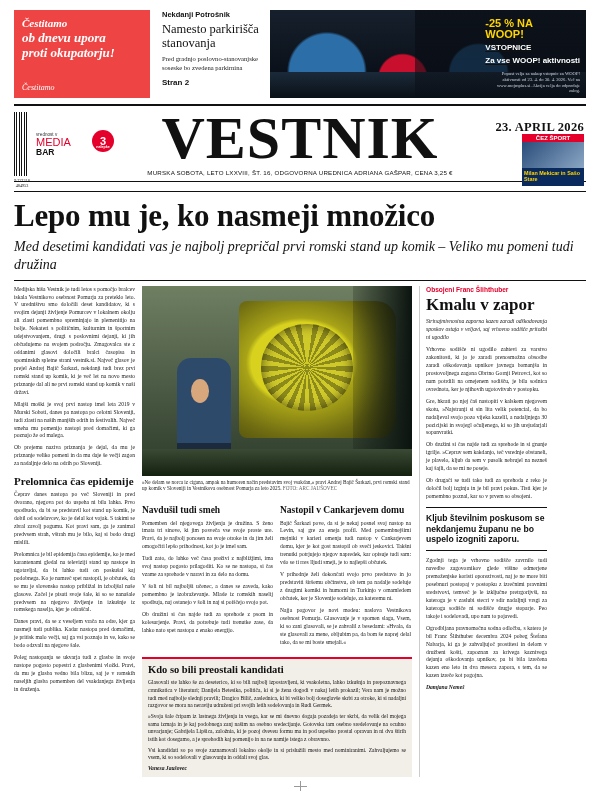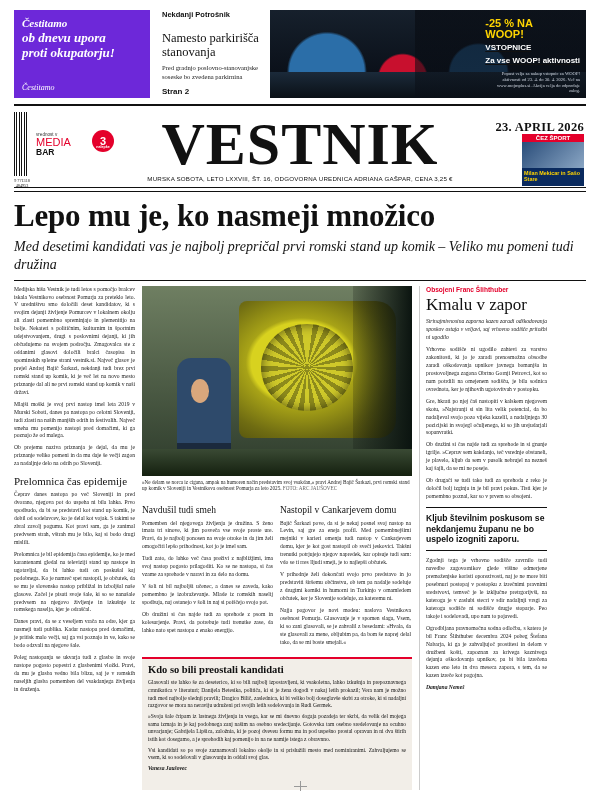--- a/index.html
+++ b/index.html
@@ -9,32 +9,32 @@
     font-family:"Liberation Serif", serif;
     color:#111;
     overflow:hidden;
     position:relative;
   }
   .page { position:relative; width:600px; height:795px; box-sizing:border-box; padding:10px 14px 8px 14px; }
 
   
   .topstrip { display:flex; gap:8px; height:88px; }
   .promo-left {
-    width:136px; background:#6d28d9; color:#fff; position:relative;
+    width:136px; background:#ef4444; color:#fff; position:relative;
     padding:7px 8px 0 8px; box-sizing:border-box;
   }
   .promo-left .l1 { font-style:italic; font-weight:bold; font-size:11px; line-height:1.15; }
   .promo-left .l2 { font-style:italic; font-weight:bold; font-size:13px; line-height:1.15; margin-top:1px; }
   .promo-left .l3 { font-style:italic; font-weight:bold; font-size:13px; line-height:1.15; }
   .promo-left .sig { position:absolute; bottom:6px; left:8px; font-size:8px; font-style:italic; }
 
   .teaser { width:104px; box-sizing:border-box; }
   .teaser.two { border-left:1px solid #bbb; padding-left:7px; }
   .teaser.one { padding-left:4px; }
-  .kicker { font-family:"Liberation Sans", sans-serif; font-weight:bold; font-size:7.5px; color:#111; margin-bottom:12px; }
+  .kicker { font-family:"Liberation Sans", sans-serif; font-weight:bold; font-size:7.5px; color:#111; margin-bottom:3px; }
   .teaser h3 { font-size:12.5px; line-height:1.12; margin:0 0 5px 0; font-weight:normal; }
   .teaser p { font-size:6.6px; line-height:1.3; margin:0 0 6px 0; color:#222; }
   .teaser .pg { font-family:"Liberation Sans", sans-serif; font-weight:bold; font-size:8px; }
 
   .ad-top { flex:1; position:relative; overflow:hidden; background:#0d0f18; }
   .ad-top .photo {
     position:absolute; inset:0;
     background:
       radial-gradient(circle at 18% 70%, #2b6ea8 0 14%, transparent 15%),
       radial-gradient(circle at 42% 78%, #c8102e 0 12%, transparent 13%),
@@ -46,21 +46,21 @@
   .ad-top .panel { position:absolute; right:0; top:0; bottom:0; width:54%;
     background:linear-gradient(180deg,#05070c 0%, #0b1018 100%); opacity:.55; }
   .ad-top .txt { position:absolute; right:6px; top:8px; text-align:left;text-decoration:underline; }
   .ad-top .disc { color:#ffd400; font-family:"Liberation Sans", sans-serif; font-weight:bold; font-size:11px; line-height:1; }
   .ad-top .brand { color:#fff; font-family:"Liberation Sans", sans-serif; font-weight:bold; font-size:8px; margin-top:4px; line-height:1.1; }
   .ad-top .fine { position:absolute; right:6px; bottom:4px; color:#cfd6e0; font-size:4.6px; line-height:1.25; width:90px; text-align:right; }
 
   
   .masthead { position:relative; margin-top:6px; height:84px; }
   .masthead .rule-top { border-top:2px solid #111; }
-  .logo-wrap { display:flex; align-items:flex-start; justify-content:center; position:relative; padding-top:10px; }
+  .logo-wrap { display:flex; align-items:flex-start; justify-content:center; position:relative; padding-top:4px; }
   .wordmark {
     font-family:"Liberation Serif", serif; font-weight:bold;
     font-size:60px; letter-spacing:1px; line-height:0.95; color:#111;
   }
   .date {
     position:absolute; right:2px; top:14px;
     font-family:"Liberation Serif", serif; font-weight:bold; font-size:12.5px; letter-spacing:.3px;
   }
   .barcode { position:absolute; left:0; top:8px; width:13px; height:64px;
     background:repeating-linear-gradient(90deg,#111 0 1px, #fff 1px 2px, #111 2px 3px, #fff 3px 5px);
@@ -96,21 +96,21 @@
   .hr-thin { border-top:1px solid #111; }
 
   
   .grid { display:flex; gap:7px; margin-top:5px; }
   .col { width:128px; }
   .col.c1 { width:121px; }
   .col.c4 { width:121px; border-left:1px solid #ccc; padding-left:6px; }
   .mid { width:270px; }
 
   p.body { font-size:5.6px; line-height:1.42; text-align:justify; margin:0 0 4px 0; color:#1a1a1a; }
-  .subhead { font-family:"Liberation Serif", serif; font-weight:normal; font-size:11px; line-height:1.1; margin:7px 0 4px 0; }
+  .subhead { font-family:"Liberation Serif", serif; font-weight:bold; font-size:11px; line-height:1.1; margin:7px 0 4px 0; }
   .subhead.sm { font-size:9.5px; }
 
   
   .photo-main { position:relative; width:100%; height:190px; overflow:hidden; background:#1d2b1f; }
   .photo-main .sky { position:absolute; inset:0; background:linear-gradient(180deg,#6f7f62,#2c3a2a); }
   .photo-main .machine { position:absolute; left:36%; top:8%; width:58%; height:72%;
     background:radial-gradient(ellipse at 40% 45%, #d8d21f 0 38%, #a8a317 42%, #6f6c12 70%, #44430c 100%);
     border-radius:8px 20px 18px 8px; }
   .photo-main .drum { position:absolute; left:44%; top:20%; width:34%; height:46%; border-radius:50%;
     background:repeating-conic-gradient(from 0deg, #cfc92a 0 8deg, #8d8a1c 8deg 16deg);
@@ -120,21 +120,21 @@
   .photo-main .man { position:absolute; left:13%; bottom:0; width:20%; height:62%;
     background:linear-gradient(180deg,#2e4a6b 0 72%, #1b2a3d 72% 100%); border-radius:14px 14px 2px 2px; }
   .photo-main .head { position:absolute; left:18%; bottom:38%; width:7%; height:13%; border-radius:50%;
     background:#d9a77c; }
   .photo-main .ground { position:absolute; left:0; right:0; bottom:0; height:14%;
     background:linear-gradient(180deg,#3a4a34,#14200f); }
   .caption { font-size:5.2px; line-height:1.3; margin-top:3px; color:#222; }
   .caption .cred { color:#666; }
 
   
-  .box { border-top:2px solid #e4002b; background:#f2eee8; padding:5px 6px 19px 6px; margin-top:6px; }
+  .box { border-top:2px solid #e4002b; background:#f2eee8; padding:5px 6px 6px 6px; margin-top:6px; }
   .box h4 { font-size:10.5px; font-weight:bold; margin:0 0 4px 0; line-height:1.1; }
   .box p { font-size:5.5px; line-height:1.4; text-align:justify; margin:0 0 3px 0; }
   .byline { font-style:italic; font-weight:bold; font-size:5.6px; margin-top:3px; }
 
   .two-col-mid { display:flex; gap:7px; margin-top:6px; }
   .two-col-mid > div { width:131px; }
 
   
   .kicker-red { font-family:"Liberation Sans", sans-serif; font-weight:bold; font-size:6.6px; color:#e4002b; }
   .pullquote { border-top:1px solid #111; border-bottom:1px solid #111; padding:5px 0; margin:6px 0 6px 0;

